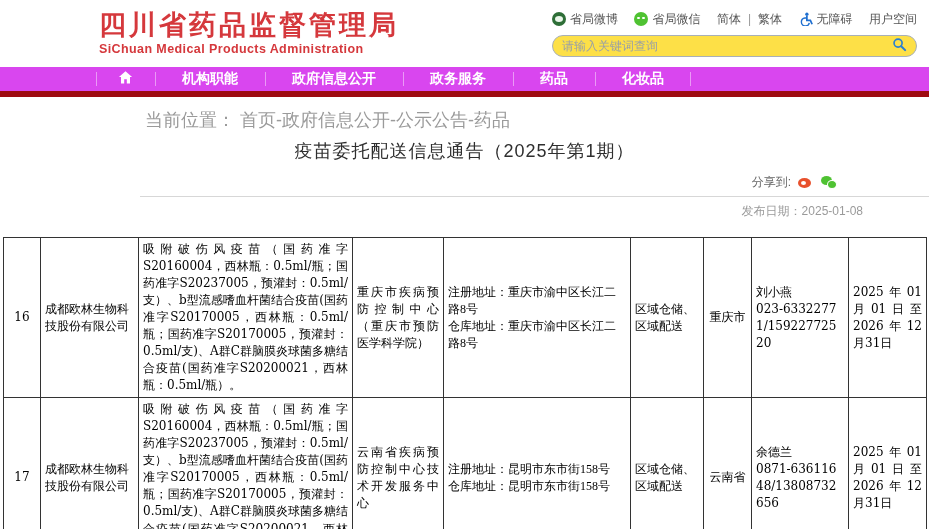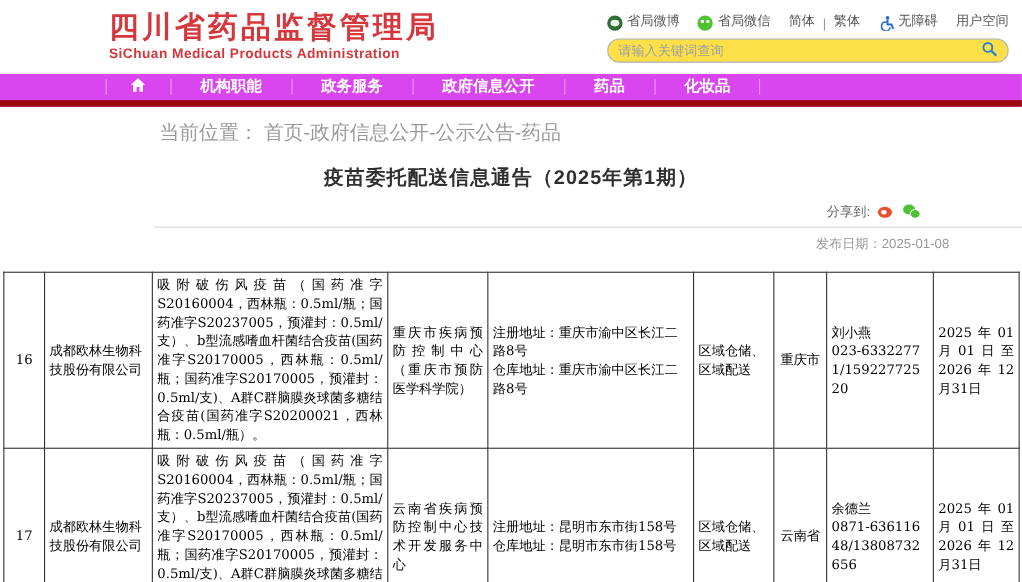--- a/index.html
+++ b/index.html
@@ -19,21 +19,21 @@
   }
   .logo-subtitle {
     color:#d5383c; font-size:12.5px; font-weight:bold; letter-spacing:0.4px;
     margin-top:1px;
   }
   .header-right { position:absolute; right:12px; top:10px; width:365px; }
   .quick-links {
     display:flex; align-items:center; justify-content:space-between;
     font-size:12px; color:#555; height:18px;
   }
-  .quick-link { display:flex; align-items:flex-end; gap:4px; cursor:pointer; white-space:nowrap; }
+  .quick-link { display:flex; align-items:center; gap:4px; cursor:pointer; white-space:nowrap; }
   .qicon { display:inline-block; width:14px; height:14px; }
   .circle-icon { border-radius:50%; position:relative; display:inline-block; width:14px; height:14px; }
   .weibo-hdr { background:#2e6e37; }
   .weibo-hdr::after { content:""; position:absolute; left:3px; top:4px; width:8px; height:6px; border-radius:50%; background:#eaf6ea; }
   .wechat-ic { background:#4fc232; }
   .wechat-ic::after { content:""; position:absolute; left:3px; top:4.5px; width:2.5px; height:2.5px; border-radius:50%; background:#fff; box-shadow:5px 0 0 #fff; }
   .lang-sep { color:#999; padding:0 3px; }
   .search-box {
     margin-top:7px; height:22px; border:1px solid #a8b0b8; border-radius:12px;
     display:flex; align-items:center; padding:0 9px; background:#fde047;
@@ -58,21 +58,21 @@
     content:""; position:absolute; left:0; top:5px; bottom:5px; width:1px; background:rgba(255,255,255,0.45);
   }
   .nav-item:last-child::after { left:auto; right:0; }
   .nav-home { padding:0 22px; }
 
   
   .breadcrumb { margin:11px 0 0 145px; font-size:18px; color:#9a9a9a; }
   .breadcrumb .path { color:#9a9a9a; cursor:pointer; }
 
   
-  .page-title { text-align:center; margin-top:17px; font-size:18px; font-weight:bold; color:#2f2f2f; letter-spacing:1px; }
+  .page-title { text-align:center; margin-top:7px; font-size:18px; font-weight:normal; color:#2f2f2f; letter-spacing:1px; }
   .share-row { display:flex; justify-content:flex-end; align-items:center; gap:7px; margin:11px 92px 0 0; font-size:12px; color:#666; height:16px; }
   .share-ic { width:15px; height:13px; display:inline-block; cursor:pointer; }
   .weibo-share { position:relative; width:16px; height:13px; }
   .weibo-share::before { content:""; position:absolute; left:0; top:2px; width:13px; height:10px; border-radius:50%; background:#e8502c; }
   .weibo-share::after { content:""; position:absolute; left:3px; top:5px; width:5px; height:4px; border-radius:50%; background:#fff; }
   .wechat-share { position:relative; width:16px; height:13px; }
   .wechat-share::before { content:""; position:absolute; left:0; top:0; width:11px; height:9px; border-radius:50%; background:#4fc232; }
   .wechat-share::after { content:""; position:absolute; right:0; bottom:0; width:8px; height:7px; border-radius:50%; background:#4fc232; border:1px solid #fff; }
   .divider { border-top:1px solid #d7d7d7; margin:6px 0 0 140px; }
   .pub-date { text-align:right; margin:6px 66px 0 0; font-size:12px; color:#9a9a9a; }
@@ -84,21 +84,21 @@
     font-size:12px; color:#000;
   }
   .dist-table td { border:1px solid #333; vertical-align:middle; padding:3px 4px; line-height:1.42; }
   .c-center { text-align:center; }
   .c-justify { text-align:justify; }
   td.vaccine { text-align:justify; }
   td.contact { word-break:break-all; }
   td.period { text-align:justify; }
   tr.row-a { height:155px; }
   tr.row-b { height:148px; }
-  .addr-line { text-align:left; }
+  .addr-line { text-align:left;font-family:Liberation Serif, serif; }
 </style>
 </head>
 <body>
 
 <div class="site-header">
   <div class="logo">
     <div class="logo-title">四川省药品监督管理局</div>
     <div class="logo-subtitle">SiChuan Medical Products Administration</div>
   </div>
   <div class="header-right">
@@ -146,22 +146,22 @@
 
 <div class="main-nav">
   <span class="nav-item nav-home">
     <span>
       <svg viewBox="0 0 16 16" width="15" height="15">
           <path d="M8 1.2 L15 7.4 H12.8 V14.3 H9.4 V9.8 H6.6 V14.3 H3.2 V7.4 H1 Z" fill="#ffffff"></path>
         </svg>
     </span>
   </span>
   <span class="nav-item">机构职能</span>
+  <span class="nav-item">政府信息公开</span>
   <span class="nav-item">政务服务</span>
-  <span class="nav-item">政府信息公开</span>
   <span class="nav-item">药品</span>
   <span class="nav-item">化妆品</span>
 </div>
 
 <div class="breadcrumb">
   <span>当前位置：</span>
   <span class="path">首页-政府信息公开-公示公告-药品</span>
 </div>
 
 <h1 class="page-title">疫苗委托配送信息通告（2025年第1期）</h1>

